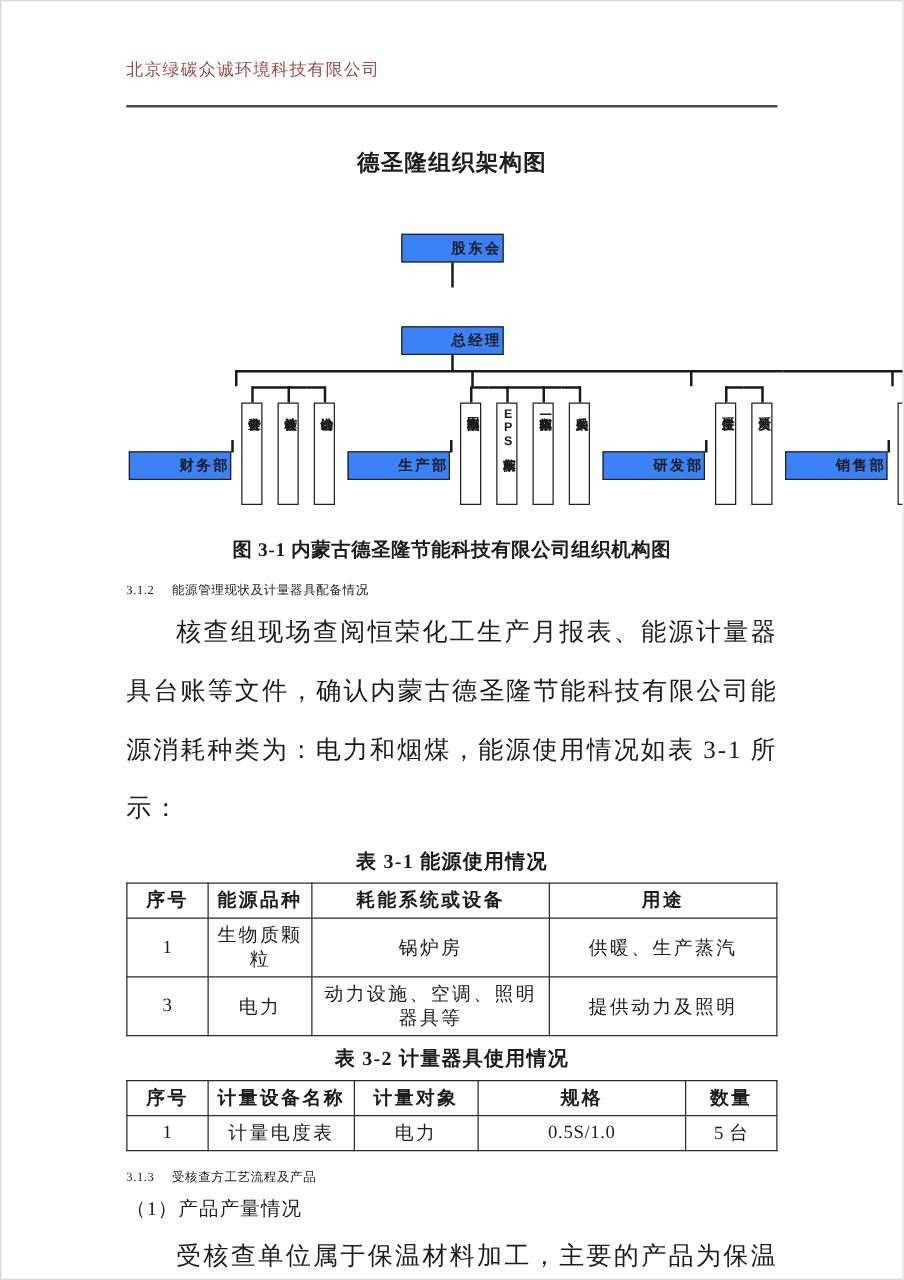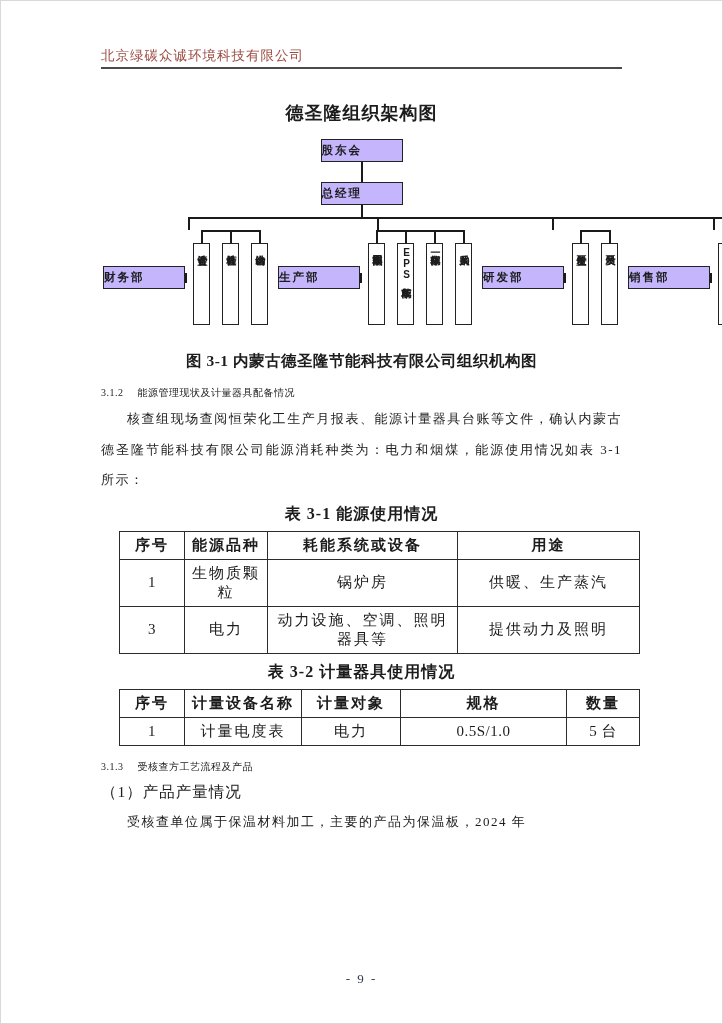--- a/index.html
+++ b/index.html
@@ -10,37 +10,37 @@
     width:723px; height:1024px; margin:0 auto;
     border:1px solid #d9d9d9;
     padding:46px 100px 36px 100px;
     display:flex; flex-direction:column;
     overflow:hidden; background:#fff;
   }
 
   
   .doc-header {
     display:flex; justify-content:space-between; align-items:flex-end;
-    border-bottom:2px solid #4a4a4a; padding-bottom:2px;
+    border-bottom:2px solid #4a4a4a; padding-bottom:19px;
     color:#9c4b41; font-size:13.5px; letter-spacing:1px;
   }
   .doc-header .archive { display:flex; gap:8px; }
 
   
   .org-title {
     text-align:center; margin-top:32px;
     font-family:"Liberation Sans","DejaVu Sans",sans-serif;
     font-weight:700; font-size:18px; letter-spacing:1px;
   }
   .org-chart { margin-top:14px; width:100%; }
   .org-box {
-    border:1.5px solid #222; background:#c4b5fd;
+    border:1.5px solid #222; background:#3b82f6;
     font-family:"Liberation Sans","DejaVu Sans",sans-serif;
     font-weight:700; font-size:11.5px; letter-spacing:2px;
-    padding:3px 0; width:82px; text-align:left;
+    padding:3px 0; width:82px; text-align:right;margin-top:31px;
   }
   .center-col { display:flex; flex-direction:column; align-items:center; }
   .vline { width:0; border-left:2px solid #1a1a1a; margin:0 auto; }
   .vline.h20 { height:20px; } .vline.h12 { height:12px; } .vline.h10 { height:10px; }
 
   .dept-row { display:flex; width:100%; }
   .branch { position:relative; display:flex; flex-direction:row; align-items:center; }
   .branch::before { content:""; position:absolute; top:0; left:0; right:0; border-top:2px solid #1a1a1a; }
   .branch:first-child::before { left:50%; }
   .branch:last-child::before { right:50%; }
@@ -58,28 +58,28 @@
 
   .fig-caption {
     text-align:center; font-weight:700; font-size:15.5px;
     margin-top:26px; letter-spacing:0.5px;
   }
 
   
   .sec-heading { margin-top:14px; font-weight:400; font-size:10px; letter-spacing:0.5px; }
   .sec-heading .sec-num { margin-right:14px; }
   .body-p {
-    font-size:13px; line-height:2.35; letter-spacing:1.5px;
+    font-size:20px; line-height:2.35; letter-spacing:1.5px;
     text-align:justify; text-indent:2em; margin-top:4px;
   }
   .sub-heading { margin-top:8px; font-size:15.5px; letter-spacing:1px; }
 
   
   .tbl-title { text-align:center; font-weight:700; font-size:16px; margin:8px 0 6px; letter-spacing:1px; }
-  table { width:100%; border-collapse:collapse; font-size:15px;margin-left:18px; }
+  table { width:100%; border-collapse:collapse; font-size:15px; }
   th, td { border:1.5px solid #2b2b2b; text-align:center; letter-spacing:2px; padding:4px 6px; }
   th { font-weight:700; }
   td { font-weight:400; }
   .num-cell { letter-spacing:0.5px; }
 
   
   .page-footer { margin-top:auto; text-align:center; font-size:13px; color:#2f3b4c; letter-spacing:2px; }
 </style>
 </head>
 <body>

